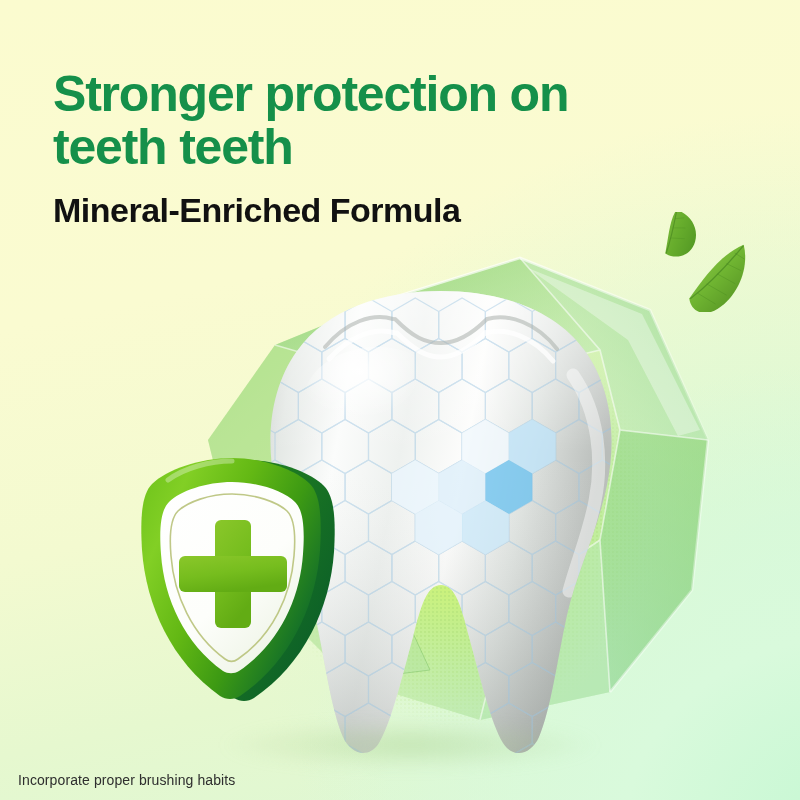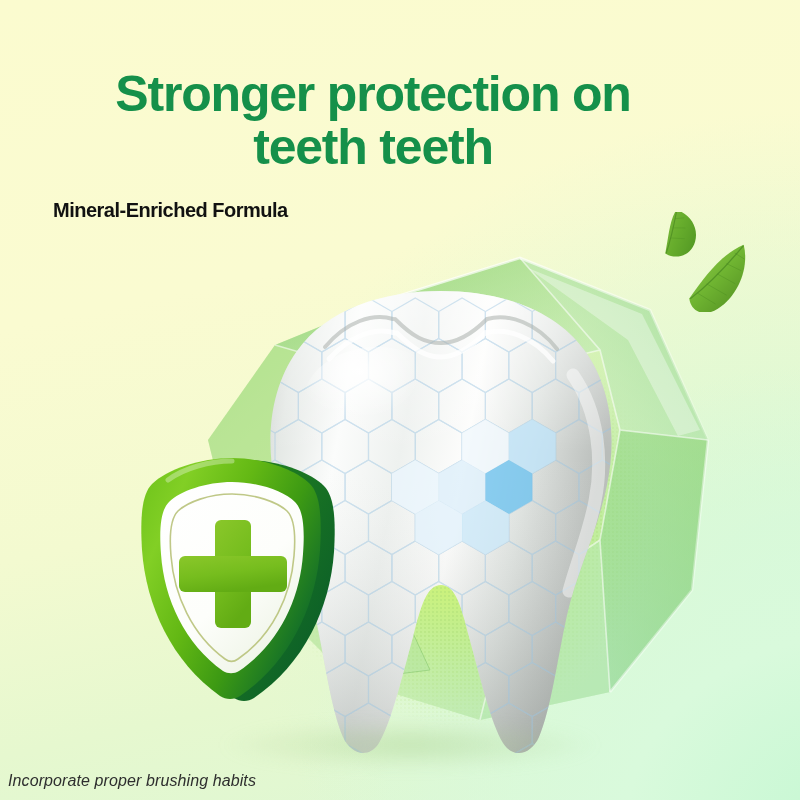--- a/index.html
+++ b/index.html
@@ -49,29 +49,29 @@
   .ground{
     position:absolute;left:150px;top:690px;width:520px;height:110px;
     background:radial-gradient(48% 30% at 50% 50%, rgba(150,196,120,.34) 0%, rgba(170,205,140,.16) 48%, rgba(0,0,0,0) 76%);
     filter:blur(7px);
   }
 
   
   .copy{position:absolute;left:53px;top:68px;width:640px;z-index:40;}
   .headline{
     margin:0;color:#15904a;
-    font-size:50px;line-height:53px;font-weight:700;letter-spacing:-1.2px;text-align:center;
+    font-size:50px;line-height:53px;font-weight:700;letter-spacing:-1.2px;
   }
   .sub{
     margin:20px 0 0 0;color:#111111;
-    font-size:20px;line-height:32px;font-weight:700;letter-spacing:-.5px;
+    font-size:34px;line-height:32px;font-weight:700;letter-spacing:-.5px;
   }
   .disclaimer{
-    position:absolute;left:8px;top:772px;z-index:40;
-    color:#2e2e2e;font-size:16px;letter-spacing:.1px;font-style:italic;
+    position:absolute;left:18px;top:772px;z-index:40;
+    color:#2e2e2e;font-size:14px;letter-spacing:.1px;
   }
 </style>
 </head>
 <body>
 
 <div id="ad">
 
   <div class="glow"></div>
   <div class="halftone"></div>
 

